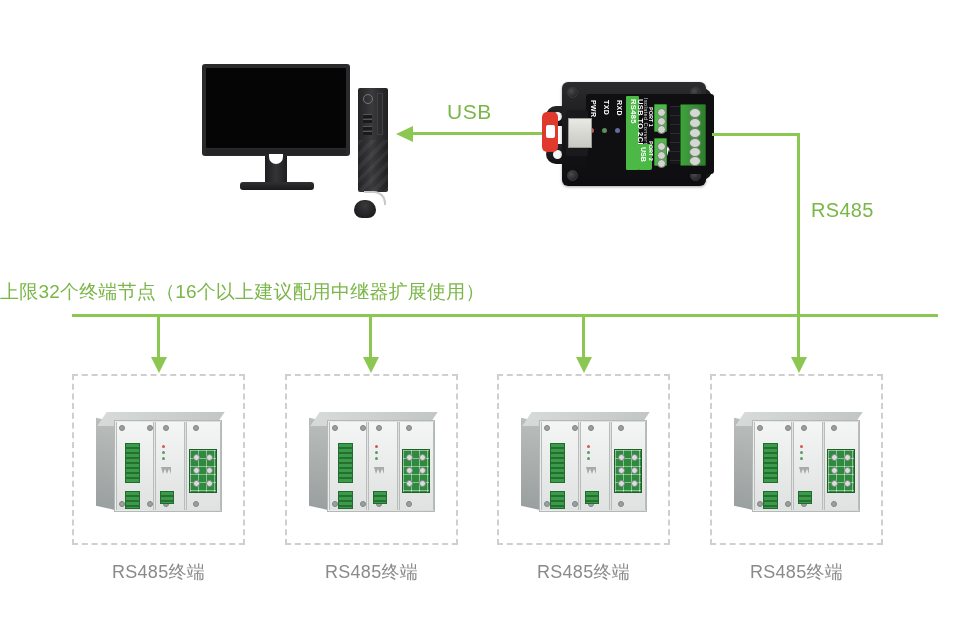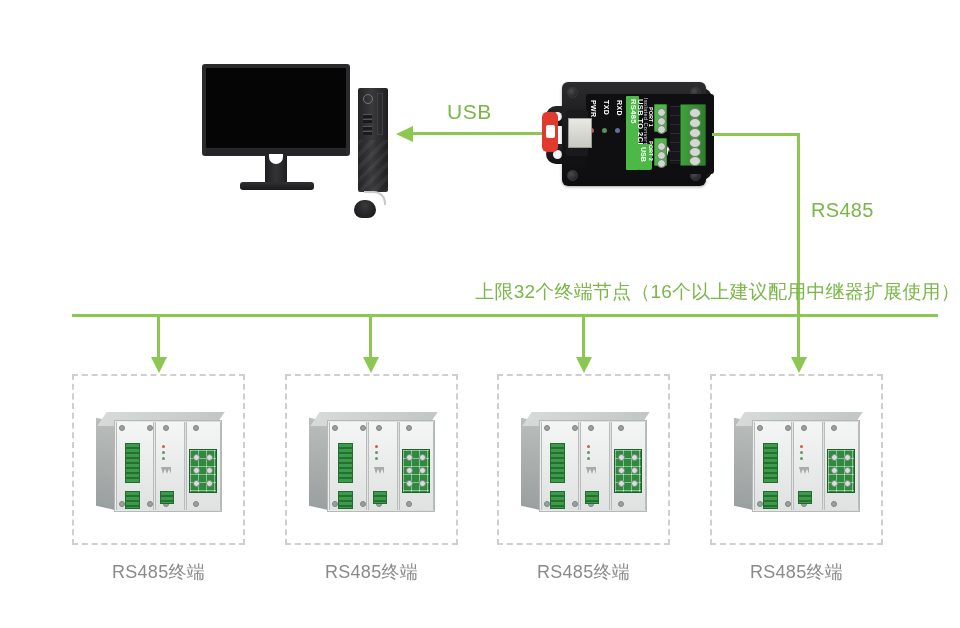--- a/index.html
+++ b/index.html
@@ -93,21 +93,21 @@
     font-size: 21px;
     color: #7ab648;
     letter-spacing: .5px;
   }
 
   .bus-caption {
     position: absolute;
     left: 0;
     top: 279px;
     width: 960px;
-    text-align: right;
+    text-align: left;
     font-size: 19px;
     color: #7ab648;
     letter-spacing: .2px;
     white-space: nowrap;
   }
 
   
   .term-box {
     position: absolute;
     top: 374px;

